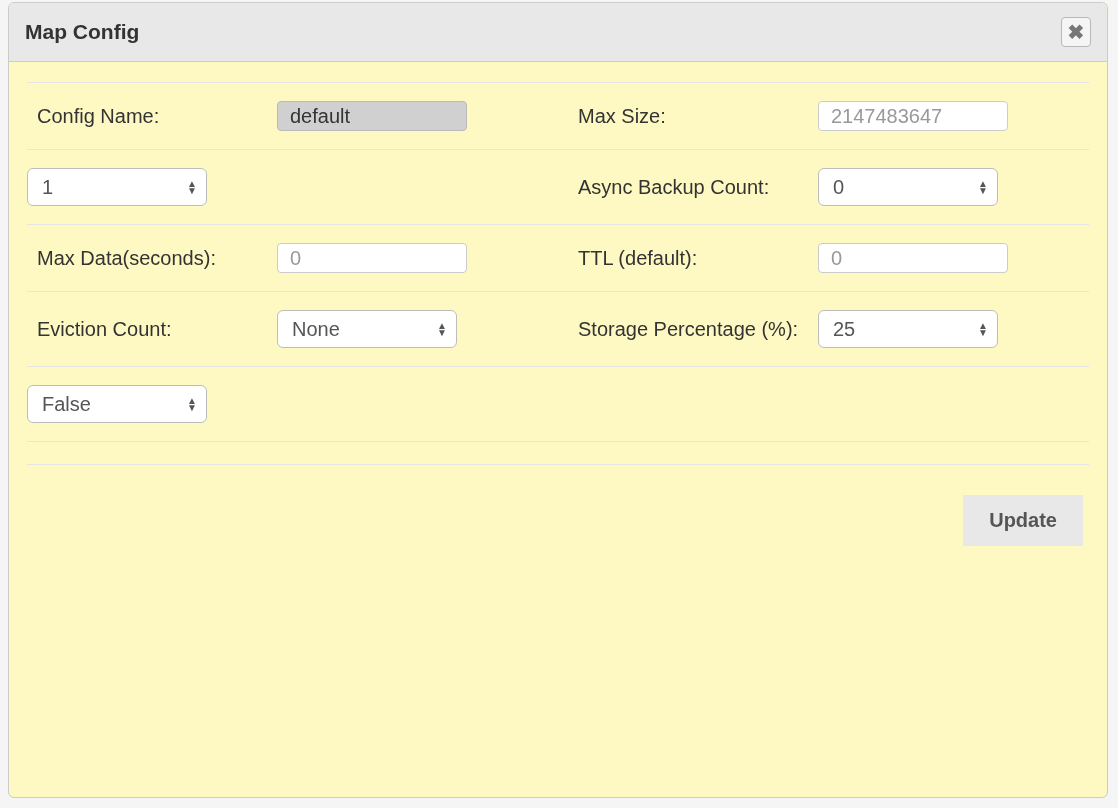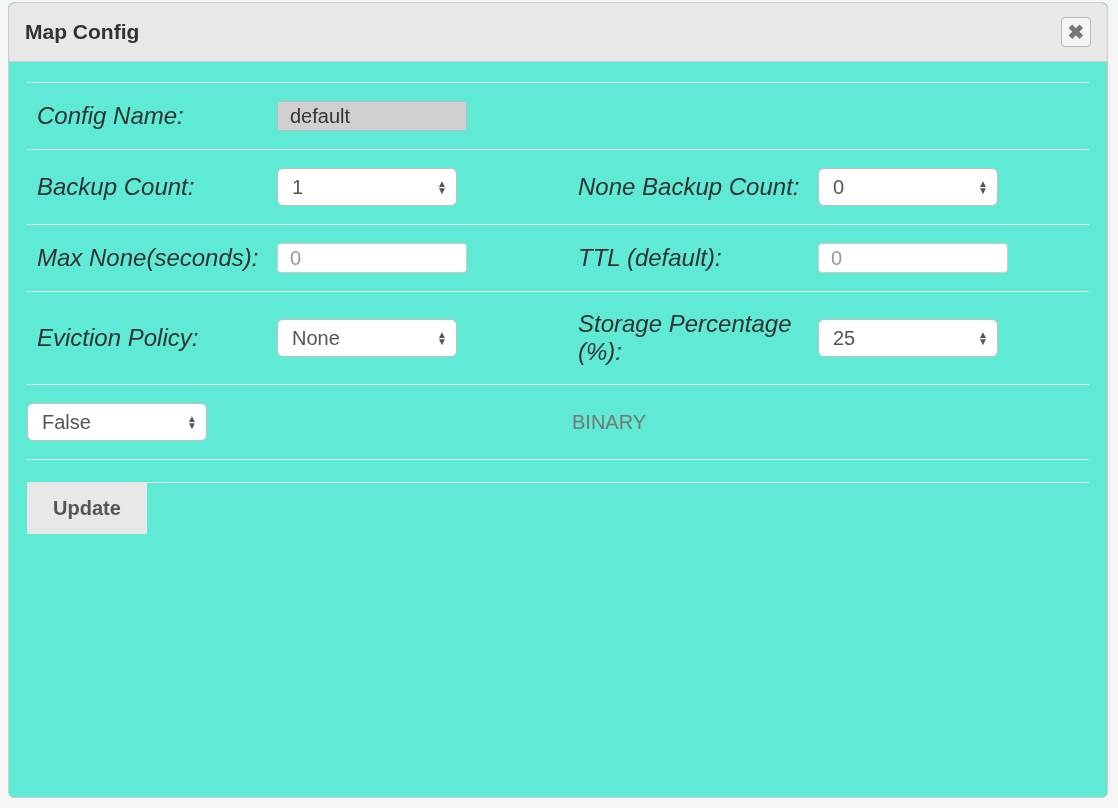--- a/index.html
+++ b/index.html
@@ -5,21 +5,21 @@
     * { box-sizing: border-box; margin: 0; padding: 0; }
     body {
       font-family: "Helvetica Neue", Helvetica, Arial, sans-serif;
       background: #f5f5f5;
       padding: 0;
       width: 1118px;
       height: 808px;
       overflow: hidden;
     }
     .dialog {
-      background: #5eead4;
+      background: #fef9c3;
       border: 1px solid #ccc;
       border-radius: 6px;
       margin: 2px 8px 8px 8px;
       width: 1100px;
       height: 796px;
       overflow: hidden;
     }
     .dialog-header {
       background: #e8e8e8;
       border-bottom: 1px solid #ccc;
@@ -62,26 +62,25 @@
       border-top: 1px solid #e5e5e5;
     }
     .form-col {
       display: flex;
       align-items: center;
       width: 50%;
     }
     .col-left { padding-right: 10px; }
     .col-right { padding-left: 10px; }
     .form-label {
-      font-size: 24px;
+      font-size: 20px;
       color: #333;
       width: 250px;
       flex-shrink: 0;
       padding-left: 10px;
-      font-style: italic;
     }
     .form-control-wrap {
       flex: 1;
       display: flex;
     }
     input.text-input {
       height: 28px;
       border: 1px solid #ccc;
       border-radius: 4px;
       padding: 14px 12px;
@@ -126,24 +125,25 @@
       line-height: 7px;
       font-size: 10px;
       color: #555;
     }
     .static-value {
       font-size: 20px;
       color: #777;
       padding-left: 4px;
     }
     .footer-row {
+      padding-top: 30px;
       border-top: 1px solid #e5e5e5;
       margin-top: 22px;
       display: flex;
-      justify-content: flex-start;
+      justify-content: flex-end;
       padding-right: 6px;
     }
     .btn-update {
       background: #e8e8e8;
       border: none;
       padding: 14px 26px;
       font-size: 20px;
       font-weight: bold;
       color: #555;
       cursor: pointer;
@@ -162,65 +162,70 @@
 
   <div class="dialog-body">
 
     <div class="form-row">
       <div class="form-col col-left">
         <div class="form-label">Config Name:</div>
         <div class="form-control-wrap">
           <input type="text" class="text-input" disabled="" value="default" style="">
         </div>
       </div>
-    </div>
-
-    <div class="form-row">
-      <div class="form-col col-left">
-        <div class="form-label">Backup Count:</div>
+      <div class="form-col col-right">
+        <div class="form-label">Max Size:</div>
+        <div class="form-control-wrap">
+          <input type="text" class="text-input" placeholder="2147483647" style="">
+        </div>
+      </div>
+    </div>
+
+    <div class="form-row">
+      <div class="form-col col-left">
         <div class="form-control-wrap">
           <div class="select-wrap">
             <select class="select-input">
               <option>1</option>
             </select>
             <span class="select-arrows">▲<br>▼</span>
           </div>
         </div>
       </div>
       <div class="form-col col-right">
-        <div class="form-label">None Backup Count:</div>
+        <div class="form-label">Async Backup Count:</div>
         <div class="form-control-wrap">
           <div class="select-wrap">
             <select class="select-input">
               <option>0</option>
             </select>
             <span class="select-arrows">▲<br>▼</span>
           </div>
         </div>
       </div>
     </div>
 
     <div class="form-row">
       <div class="form-col col-left">
-        <div class="form-label">Max None(seconds):</div>
+        <div class="form-label">Max Data(seconds):</div>
         <div class="form-control-wrap">
           <input type="text" class="text-input" placeholder="0" style="">
         </div>
       </div>
       <div class="form-col col-right">
         <div class="form-label">TTL (default):</div>
         <div class="form-control-wrap">
           <input type="text" class="text-input" placeholder="0" style="">
         </div>
       </div>
     </div>
 
     <div class="form-row">
       <div class="form-col col-left">
-        <div class="form-label">Eviction Policy:</div>
+        <div class="form-label">Eviction Count:</div>
         <div class="form-control-wrap">
           <div class="select-wrap">
             <select class="select-input">
               <option>None</option>
             </select>
             <span class="select-arrows">▲<br>▼</span>
           </div>
         </div>
       </div>
       <div class="form-col col-right">
@@ -241,23 +246,20 @@
         <div class="form-control-wrap">
           <div class="select-wrap">
             <select class="select-input">
               <option>False</option>
             </select>
             <span class="select-arrows">▲<br>▼</span>
           </div>
         </div>
       </div>
       <div class="form-col col-right">
-        <div class="form-control-wrap">
-          <span class="static-value">BINARY</span>
-        </div>
       </div>
     </div>
 
     <div class="footer-row">
       <button class="btn-update">Update</button>
     </div>
 
   </div>
 </div>
 

